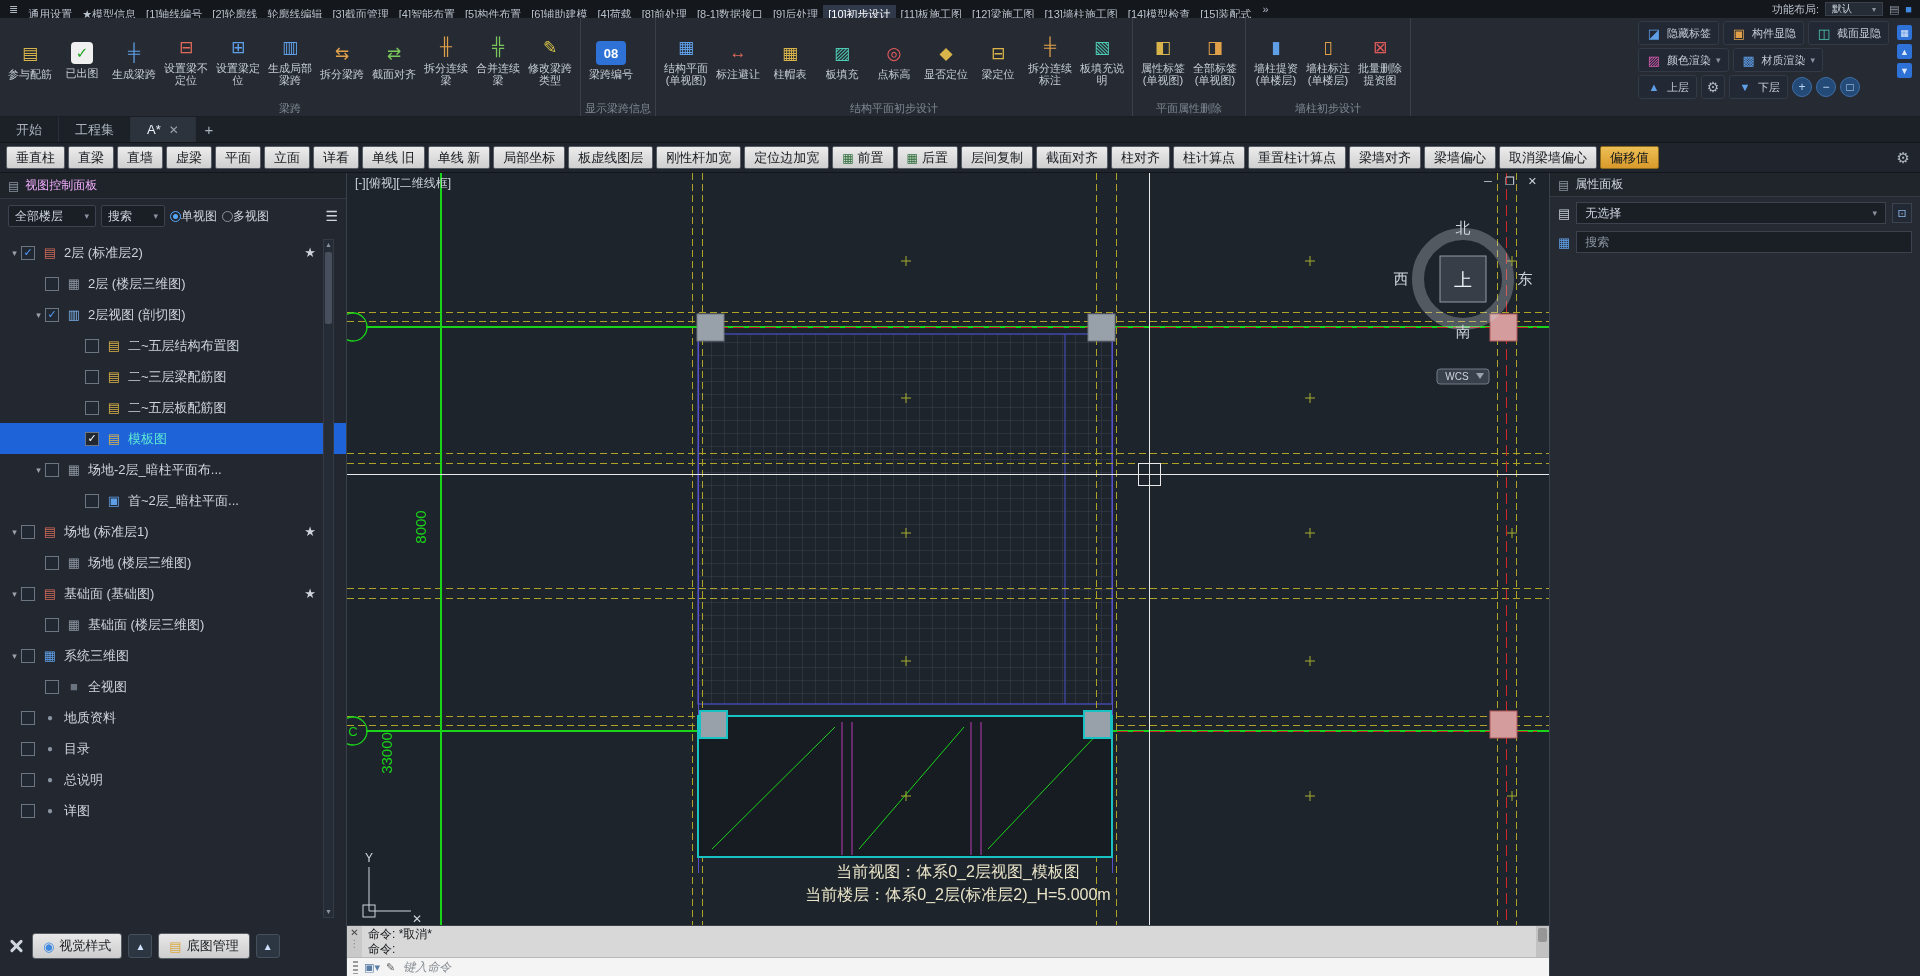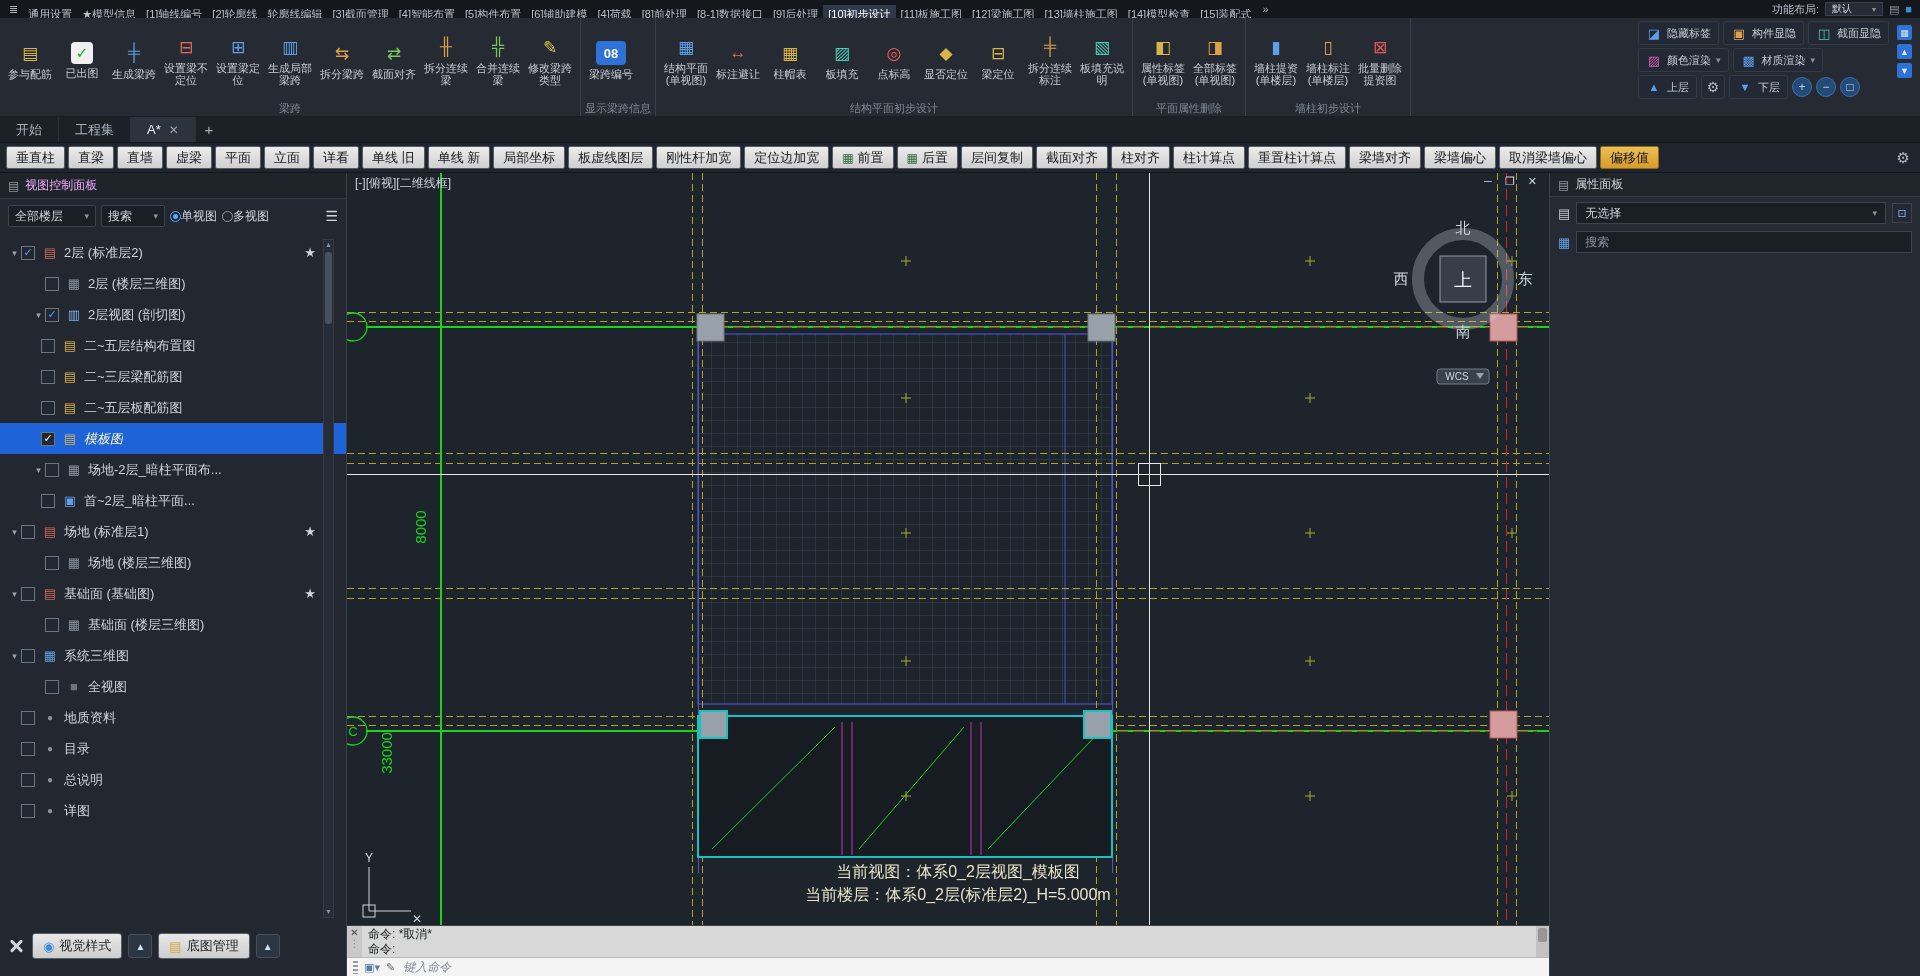--- a/index.html
+++ b/index.html
@@ -124,22 +124,22 @@
   .radio{display:flex;align-items:center;font-size:12px;color:#ced5de;}
   .rdot{width:11px;height:11px;border-radius:50%;border:1px solid #8a93a0;position:relative;}
   .radio.sel .rdot{border-color:#56a8ff;}
   .radio.sel .rdot::after{content:"";position:absolute;inset:2px;border-radius:50%;background:#56a8ff;}
   .listicon{margin-left:auto;color:#ced5de;font-size:14px;}
   .listicon::before{content:"☰";}
   .tree{flex:1;position:relative;overflow:hidden;padding-top:4px;}
   .trow{height:31px;display:flex;align-items:center;padding-right:30px;color:#cfd5dd;font-size:13px;}
   .trow.lvl0{padding-left:8px;}
   .trow.lvl1{padding-left:32px;}
-  .trow.lvl2{padding-left:28px;}
-  .trow.sel{background:#1e63d8;color:#fef9c3;font-style:italic;}
+  .trow.lvl2{padding-left:72px;}
+  .trow.sel{background:#1e63d8;color:#5eead4;}
   .caret{width:13px;text-align:center;visibility:hidden;color:#9aa3ad;font-size:9px;flex:none;}
   .caret::before{content:"▾";}
   .trow.expand .caret{visibility:visible;}
   .chk{width:14px;height:14px;border:1px solid #6c7682;background:#222831;margin-right:6px;flex:none;
        display:flex;align-items:center;justify-content:center;font-size:11px;}
   .trow.checked .chk::before{content:"✓";color:#4da2ff;font-weight:bold;}
   .trow.sel .chk::before{color:#ffffff;}
   .ticon{width:18px;height:16px;margin-right:5px;flex:none;display:flex;align-items:center;
          justify-content:center;font-size:13px;}
   .layers-icon::before{content:"▤";color:#d06a5a;}

